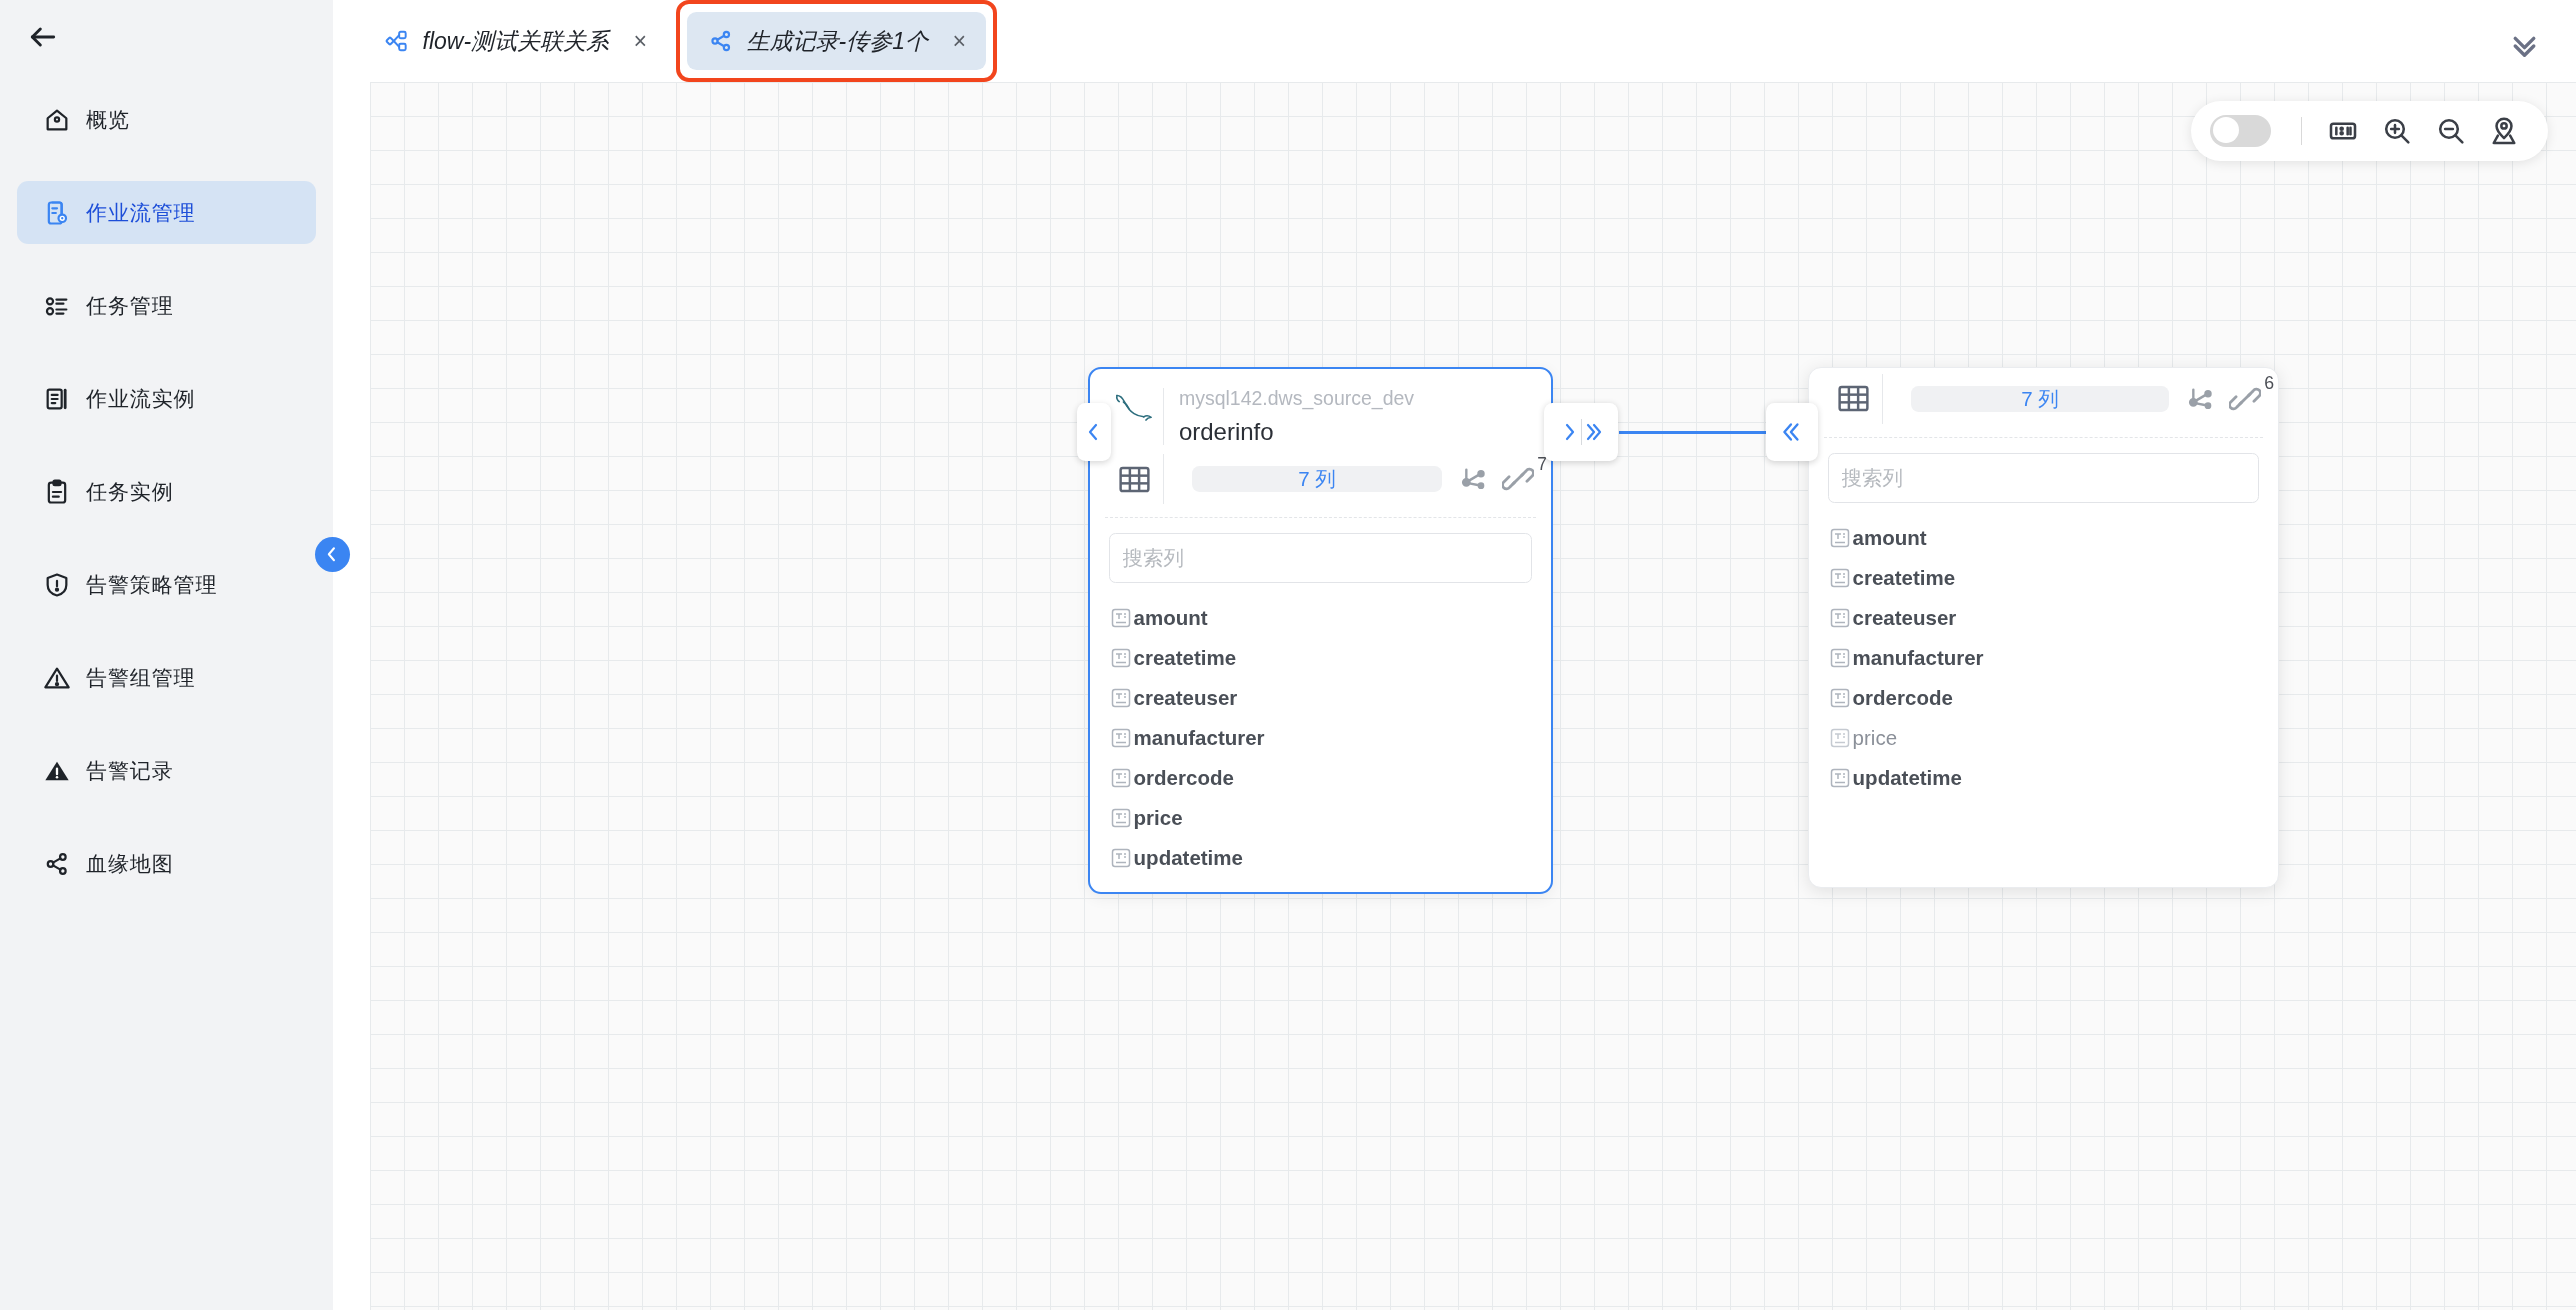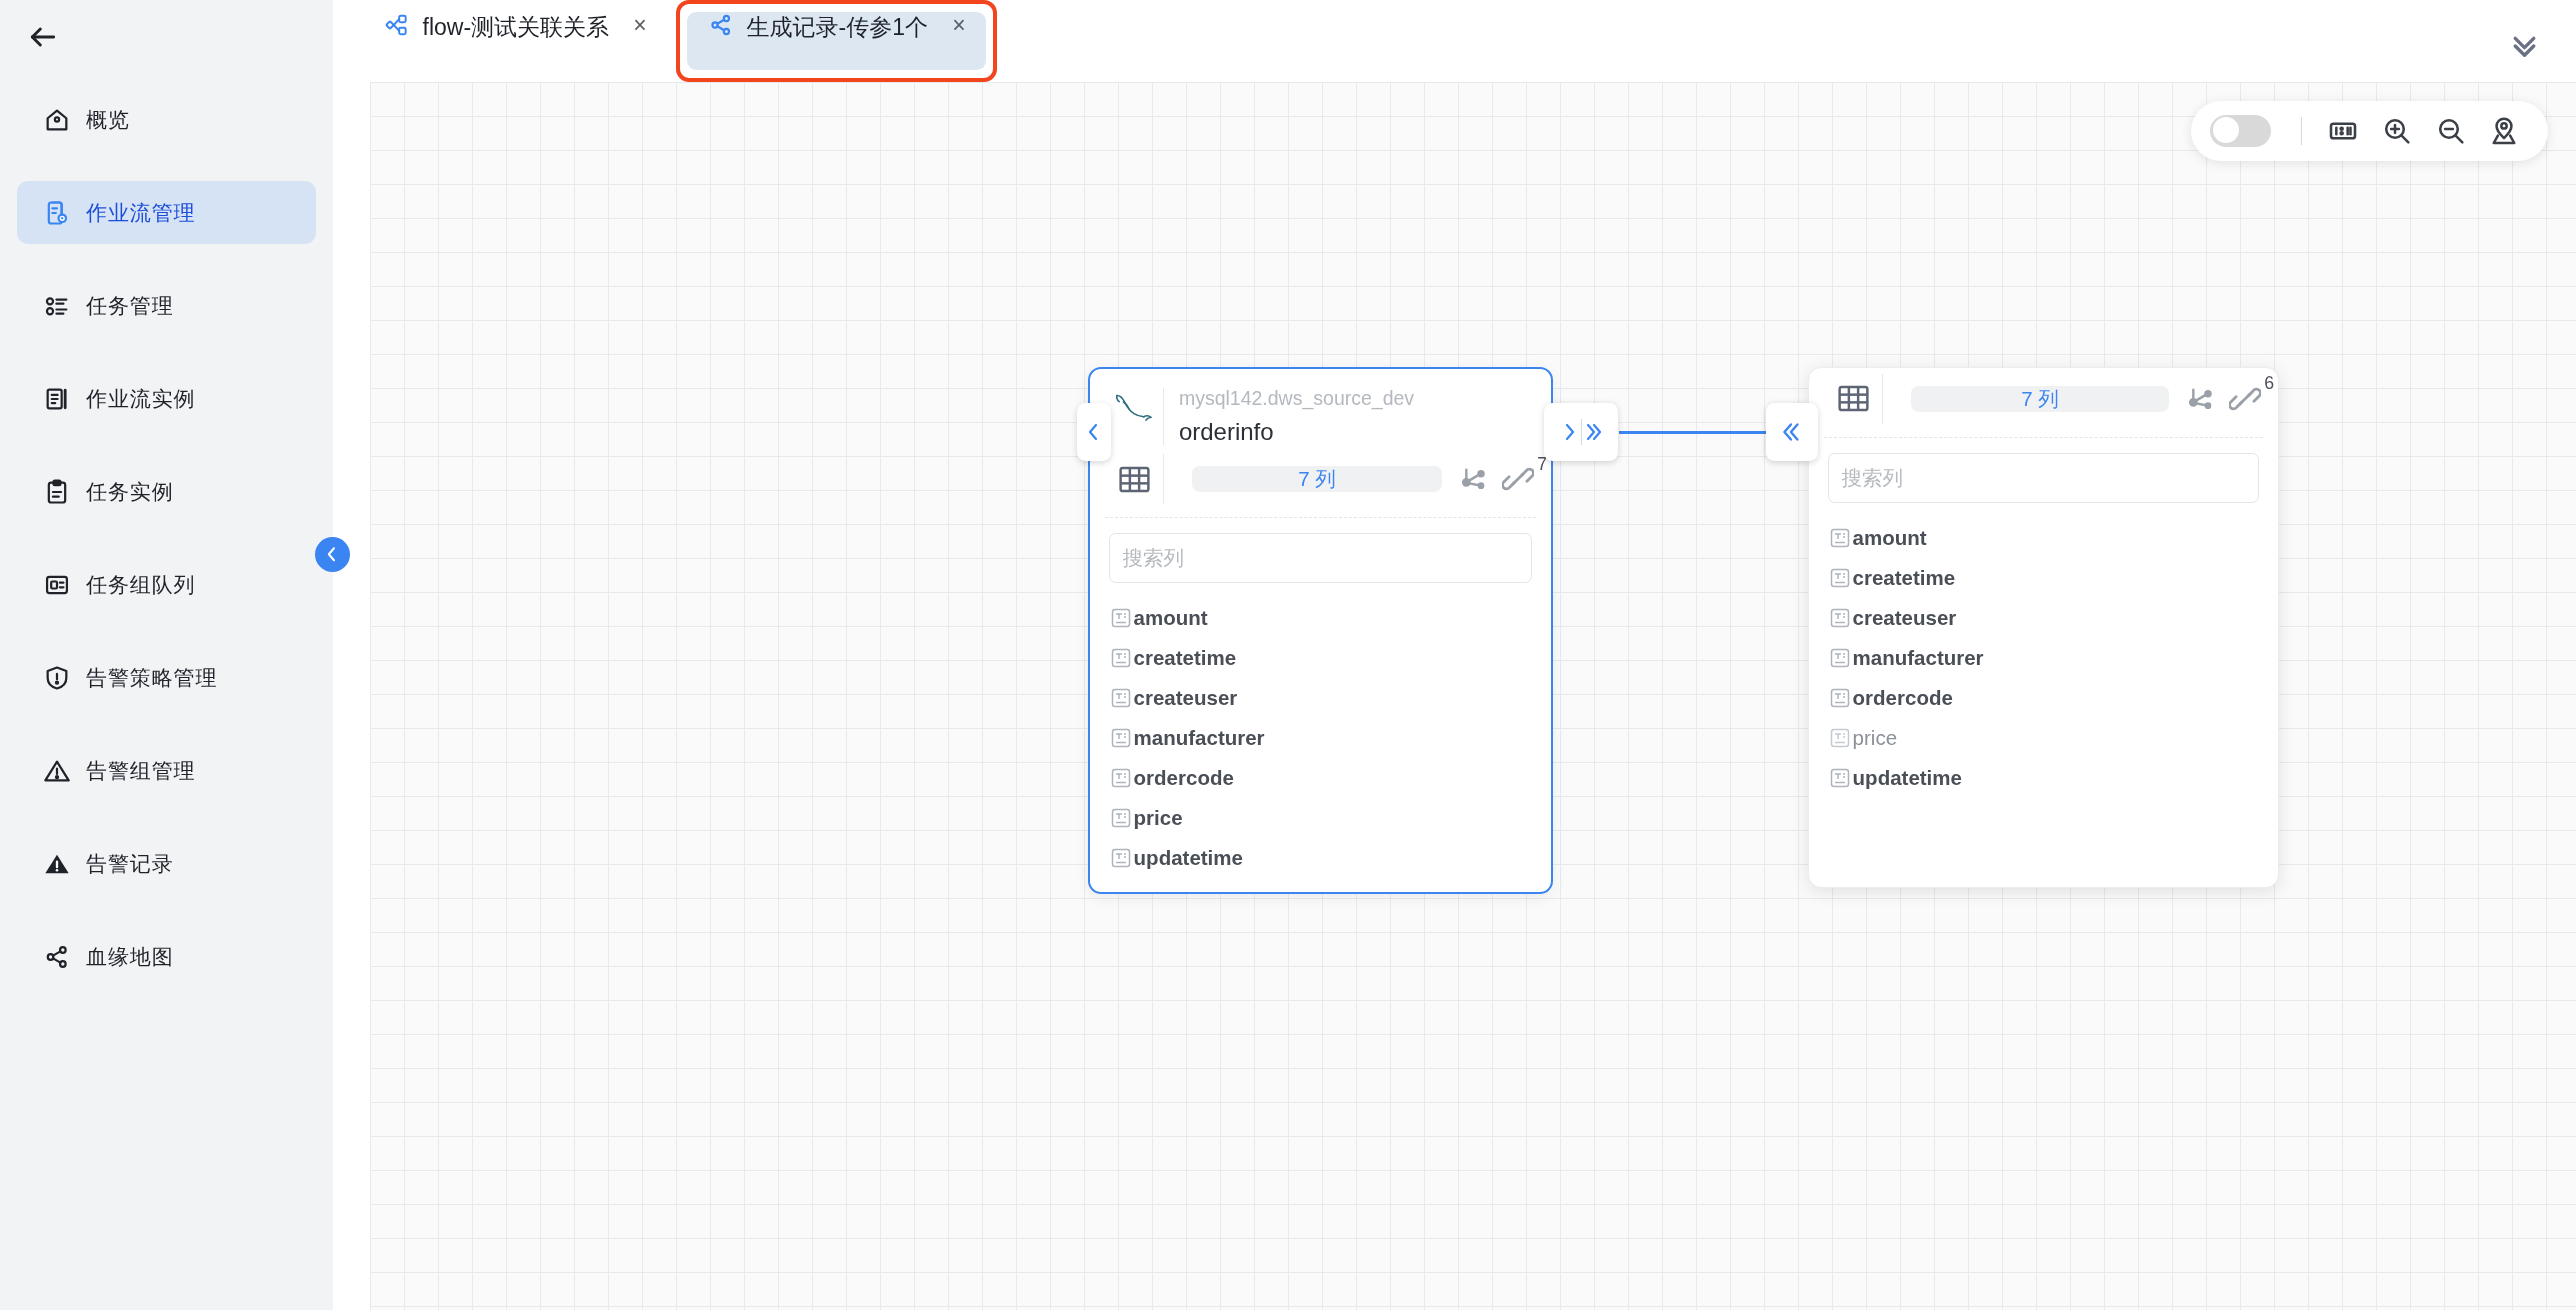--- a/index.html
+++ b/index.html
@@ -50,25 +50,26 @@
   
   .main { position: relative; flex: 1; height: 1310px; background: #fff; }
 
   .tabbar {
     position: relative; height: 82px; width: 100%;
     background: #fff;
     display: flex; align-items: center;
     z-index: 6;
   }
   .tab {
-    display: flex; align-items: flex-start; gap: 13px;
+    display: flex; align-items: center; gap: 13px;
     height: 58px; padding: 0 20.5px;
     border-radius: 9.3px; cursor: pointer;
     font-size: 23px; color: #1f2329;
     white-space: nowrap;
+    font-style: italic;
   }
   .tab.active { background: #dde7f2; }
   .tab .tab-close { font-size: 23px; color: #5a5f66; margin-left: 11.2px; cursor: pointer; }
   .tab-wrap { position: relative; display: flex; align-items: center; }
   .tab-annot {
     position: absolute; left: -11.2px; top: -12px; right: -11.2px; bottom: -12px;
     border: 4.7px solid #f2451d; border-radius: 13px; pointer-events: none;
   }
   .tab1-pos { position: absolute; left: 30px; }
   .tab2-pos { position: absolute; left: 354px; }
@@ -257,31 +258,20 @@
           <svg width="28" height="28" viewBox="0 0 24 24" fill="none" stroke="#1f2329" stroke-width="1.9" stroke-linecap="round" stroke-linejoin="round">
             <rect x="5" y="4" width="14" height="17" rx="2"></rect>
             <rect x="9" y="2.2" width="6" height="4" rx="1.2" fill="#1f2329"></rect>
             <line x1="8.5" y1="12" x2="15.5" y2="12"></line>
               <line x1="8.5" y1="16" x2="13.5" y2="16"></line>
           </svg>
         </span>
         <span class="nav-label">任务实例</span>
       </div>
 
-      <div class="nav-item">
-        <span class="nav-ico">
-          <svg width="28" height="28" viewBox="0 0 24 24" fill="none" stroke="#1f2329" stroke-width="1.9" stroke-linecap="round" stroke-linejoin="round">
-            <rect x="3.5" y="5" width="17" height="14" rx="2"></rect>
-            <rect x="7" y="9" width="5" height="6" rx="1"></rect>
-            <line x1="14.5" y1="10" x2="17.5" y2="10"></line>
-              <line x1="14.5" y1="14" x2="17.5" y2="14"></line>
-          </svg>
-        </span>
-        <span class="nav-label">任务组队列</span>
-      </div>
 
       <div class="nav-item">
         <span class="nav-ico">
           <svg width="28" height="28" viewBox="0 0 24 24" fill="none" stroke="#1f2329" stroke-width="1.9" stroke-linecap="round" stroke-linejoin="round">
             <path d="M12 3 20 6v6c0 5-3.6 7.8-8 9-4.4-1.2-8-4-8-9V6z"></path>
             <line x1="12" y1="8.5" x2="12" y2="13"></line>
               <circle cx="12" cy="16" r=".9" fill="#1f2329"></circle>
           </svg>
         </span>
         <span class="nav-label">告警策略管理</span>

